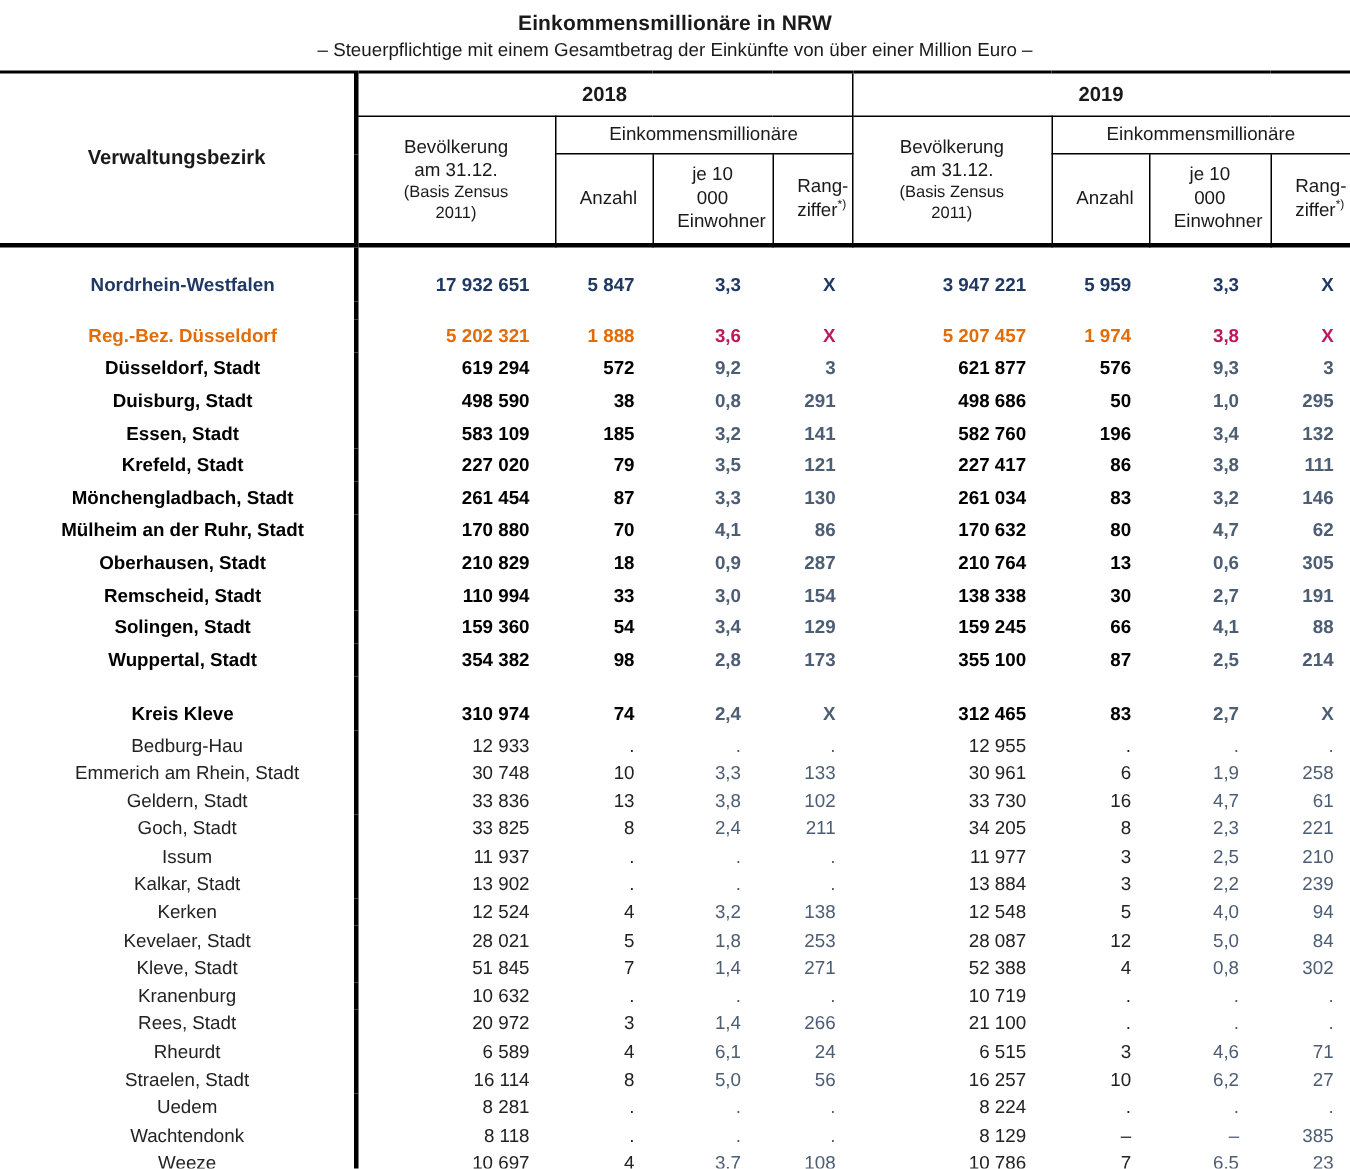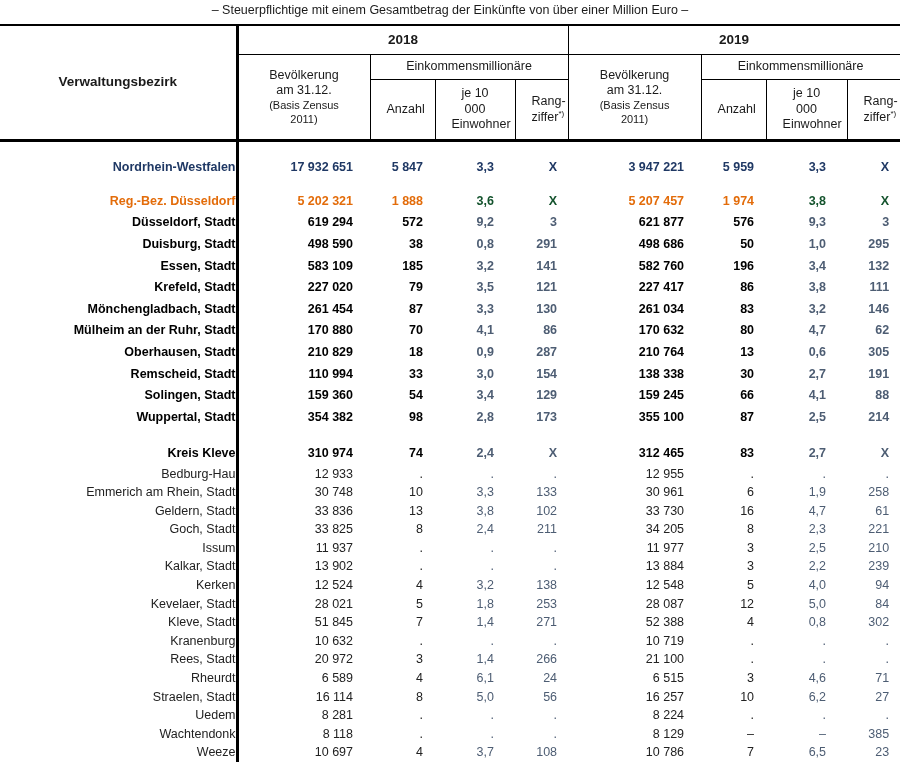--- a/index.html
+++ b/index.html
@@ -20,45 +20,46 @@
   thead tr.group th { height:22px; }
   thead tr.labels th { height:57px; }
   thead th.corner { border-left:none; border-right:3px solid #000; font-size:12.5px; }
   th .hl { display:block; }
   th .hl.small { font-size:11px; }
   thead { border-bottom:3px solid #000; }
   th sup { font-size:8px; vertical-align:super; line-height:0; }
 
   
   tbody td { font-size:12.5px; padding:0; vertical-align:middle; white-space:nowrap; overflow:hidden; }
-  tbody td.name { padding-left:8px; border-right:3px solid #000; text-align:right; }
+  tbody td.name { padding-left:8px; border-right:3px solid #000; text-align:center; }
   tbody tr.muni td.name { padding-left:14px; }
   td.num { text-align:right; }
   td.c-pop  { padding-right:17px;margin-top:48px; }
   td.c-anz  { padding-right:12px; }
   td.c-je   { padding-right:21px; }
   td.c-rang { padding-right:11px; }
 
   tr.nrw    { color:#1F3864; font-weight:bold; }
   tr.regbez { color:#E36C0A; font-weight:bold; }
   tr.city, tr.kreis { color:#000000; font-weight:bold; }
   tr.muni   { color:#222222; font-weight:normal; }
   tr.city td.ratio, tr.kreis td.ratio, tr.muni td.ratio { color:#4D5D73; }
   tr.nrw td.ratio    { color:#1F3864; }
-  tr.regbez td.ratio { color:#14532d; }
+  tr.regbez td.ratio { color:#be185d; }
 
   tr.nrw td, tr.regbez td, tr.city td, tr.kreis td { height:21.6px; }
   tr.muni td { height:18.6px; }
   tr.spacer td { border:none; }
   tr.spacer td.name { border-right:3px solid #000; }
 </style>
 </head>
 <body>
 
 <div class="page">
+  <div class="title">Einkommensmillionäre in NRW</div>
   <div class="subtitle">– Steuerpflichtige mit einem Gesamtbetrag der Einkünfte von über einer Million Euro –</div>
 
   <table class="stat">
     <colgroup>
       <col style="width:237px">
         <col style="width:133px">
         <col style="width:65px">
       <col style="width:80px">
         <col style="width:53px">
         <col style="width:133px">

